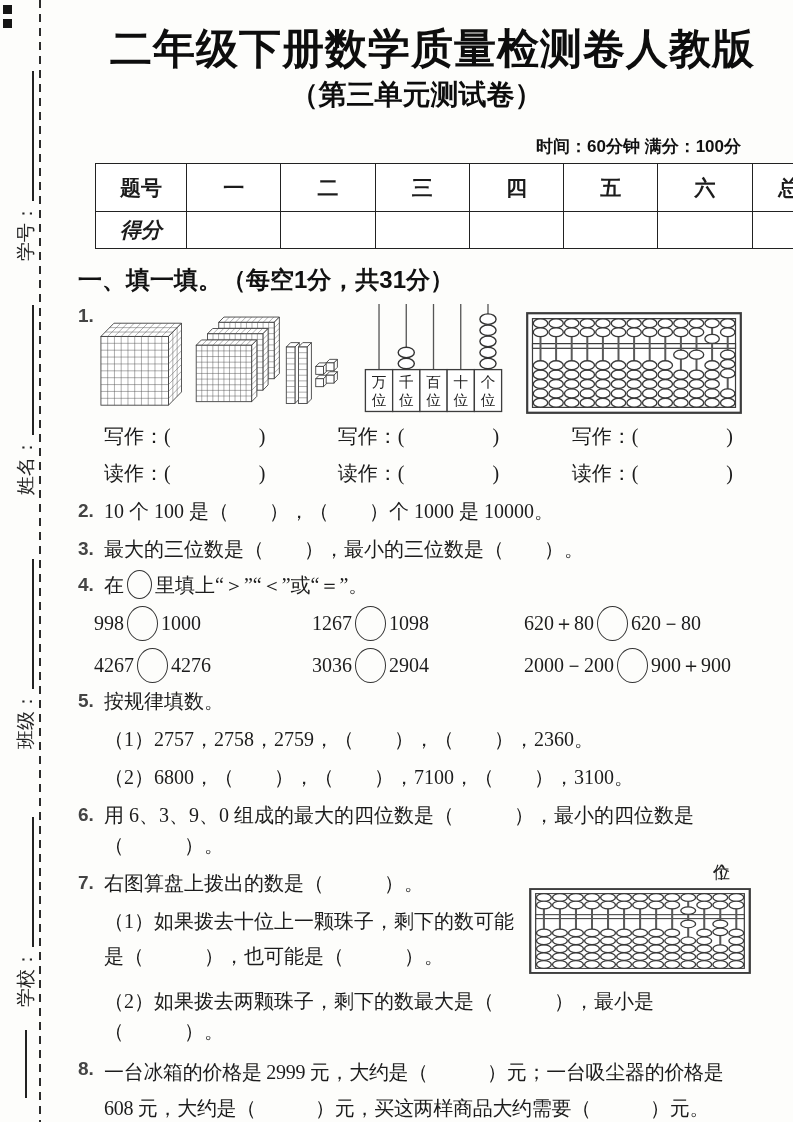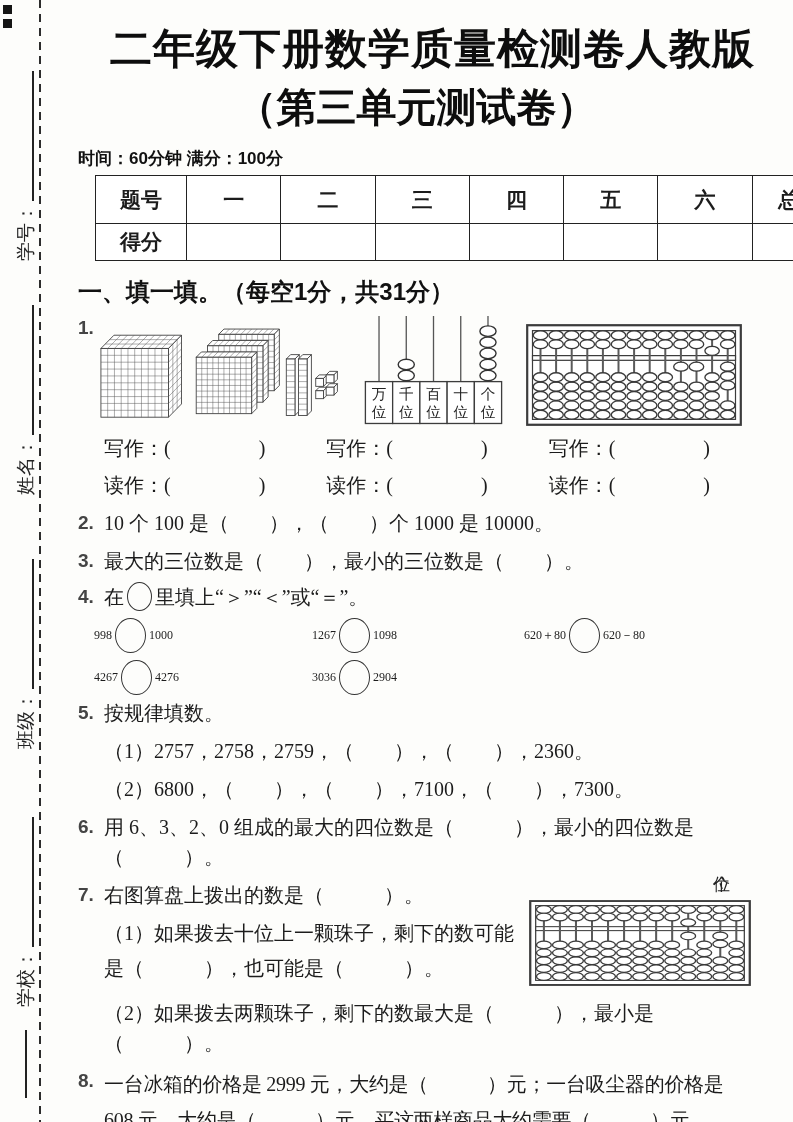--- a/index.html
+++ b/index.html
@@ -14,44 +14,44 @@
   
   .side-field{position:absolute;left:-69px;width:190px;height:34px;
     transform:rotate(-90deg);display:flex;align-items:center;
     font-size:19px;color:#222;white-space:nowrap;}
   .side-field .blank-line{flex:1;border-bottom:2px solid #222;height:13px;margin-left:3px;}
   .tail-line{position:absolute;left:25px;top:1030px;width:2px;height:68px;background:#222;}
 
   .content{position:absolute;left:78px;top:0;width:677px;}
   .title{margin-top:24px;font-family:"Liberation Sans","DejaVu Sans",sans-serif;
     font-weight:900;font-size:42px;line-height:50px;text-align:right;letter-spacing:1px;color:#0d0d0d;}
-  .subtitle{margin-top:12px;font-family:"Liberation Sans","DejaVu Sans",sans-serif;
-    font-weight:800;font-size:40px;line-height:42px;text-align:center;color:#0d0d0d;}
+  .subtitle{font-family:"Liberation Sans","DejaVu Sans",sans-serif;
+    font-weight:800;font-size:28px;line-height:42px;text-align:center;color:#0d0d0d;}
   .meta{margin-top:20px;font-family:"Liberation Sans","DejaVu Sans",sans-serif;
-    font-weight:600;font-size:17px;line-height:22px;padding-right:14px;color:#111;}
+    font-weight:600;font-size:17px;line-height:22px;text-align:right;padding-right:14px;color:#111;}
   table.score{margin-top:5px;margin-left:17px;width:752px;border-collapse:collapse;table-layout:fixed;}
   table.score td{border:1.7px solid #222;text-align:center;font-size:21px;background:#fff;}
   table.score tr.r1 td{height:45px;font-weight:600;}
-  table.score tr.r2 td{height:34px;font-weight:600;}
+  table.score tr.r2 td{height:34px;font-weight:600;font-style:italic;}
   table.score td.c0{width:88px;}
   .sec-heading{margin-top:16px;font-family:"Liberation Sans","DejaVu Sans",sans-serif;
     font-weight:700;font-size:24px;line-height:30px;color:#111;}
   .q{position:relative;padding-left:26px;font-size:20px;line-height:30px;}
   .qnum{position:absolute;left:0;top:0;font-family:"Liberation Sans","DejaVu Sans",sans-serif;
     font-weight:700;font-size:19px;color:#444;}
   .fig-row{margin-left:-10px;margin-top:6px;display:flex;align-items:flex-end;}
   .fig-row svg{display:block;background:transparent;}
-  .wr-row{display:flex;justify-content:space-between;margin-right:45px;}
+  .wr-row{display:flex;justify-content:space-between;margin-right:22px;}
   .wr-row.w{margin-top:7px;}
   .wr-row.r{margin-top:7px;}
   .wr-group{display:flex;align-items:baseline;}
   .wr-blank{display:inline-block;width:88px;}
   .m8{margin-top:8px;} .m6{margin-top:6px;}
   .cmp-grid{display:grid;grid-template-columns:218px 212px auto;margin-left:-10px;margin-top:2px;}
-  .cmp-item{height:42px;display:flex;align-items:center;font-size:12px;}
+  .cmp-item{height:42px;display:flex;align-items:center;font-size:20px;}
   .circle{display:inline-block;width:29px;height:33px;border:1.7px solid #333;
     border-radius:50%;margin:0 3px;flex:0 0 auto;}
   .circle.small{width:23px;height:27px;vertical-align:-7px;}
   .q7-block{min-height:108px;}
   .abacus2-wrap{float:right;width:226px;margin-top:-18px;margin-left:6px;}
   .unit-label{writing-mode:vertical-rl;height:38px;margin-left:auto;margin-right:24px;
     font-size:17px;line-height:20px;color:#222;}
   .q7-sub1{line-height:35px;}
   .q7-sub2{clear:right;line-height:30px;padding-top:4px;}
   .q8text{line-height:36px;letter-spacing:-0.3px;}
@@ -523,33 +523,38 @@
         <div class="cmp-item">
           <span>4267</span>
           <span class="circle"></span>
           <span>4276</span>
         </div>
         <div class="cmp-item">
           <span>3036</span>
           <span class="circle"></span>
           <span>2904</span>
         </div>
+        <div class="cmp-item">
+          <span>2000－200</span>
+          <span class="circle"></span>
+          <span>900＋900</span>
+        </div>
       </div>
   </div>
 
   <div class="q">
     <span class="qnum">5.</span>
     <span>按规律填数。</span>
     <div class="m8">（1）2757，2758，2759，（　　），（　　），2360。</div>
-    <div class="m8">（2）6800，（　　），（　　），7100，（　　），7300。</div>
+    <div class="m8">（2）6800，（　　），（　　），7100，（　　），3100。</div>
   </div>
 
   <div class="q m8">
     <span class="qnum">6.</span>
-    <span>用 6、3、2、0 组成的最大的四位数是（　　　），最小的四位数是（　　　）。</span>
+    <span>用 6、3、9、0 组成的最大的四位数是（　　　），最小的四位数是（　　　）。</span>
   </div>
 
   <div class="q m8 q7-block">
     <div class="abacus2-wrap">
       <div class="unit-label">个位</div>
       <svg id="abacus2-svg" width="222" height="86" viewBox="0 0 216 100" preserveAspectRatio="none">
           <rect x="1.2" y="1.2" width="213.6" height="97.6" fill="#fff" stroke="#3c3c3c" stroke-width="2.2"></rect>
           <rect x="6.5" y="6.5" width="203" height="87" fill="none" stroke="#3c3c3c" stroke-width="1.2"></rect>
           <rect x="6.5" y="31" width="203" height="4.6" fill="#fff" stroke="#3c3c3c" stroke-width="1.2"></rect>
           <line x1="14.5" y1="6.5" x2="14.5" y2="93.5" stroke="#5a5a5a" stroke-width="2"></line>

